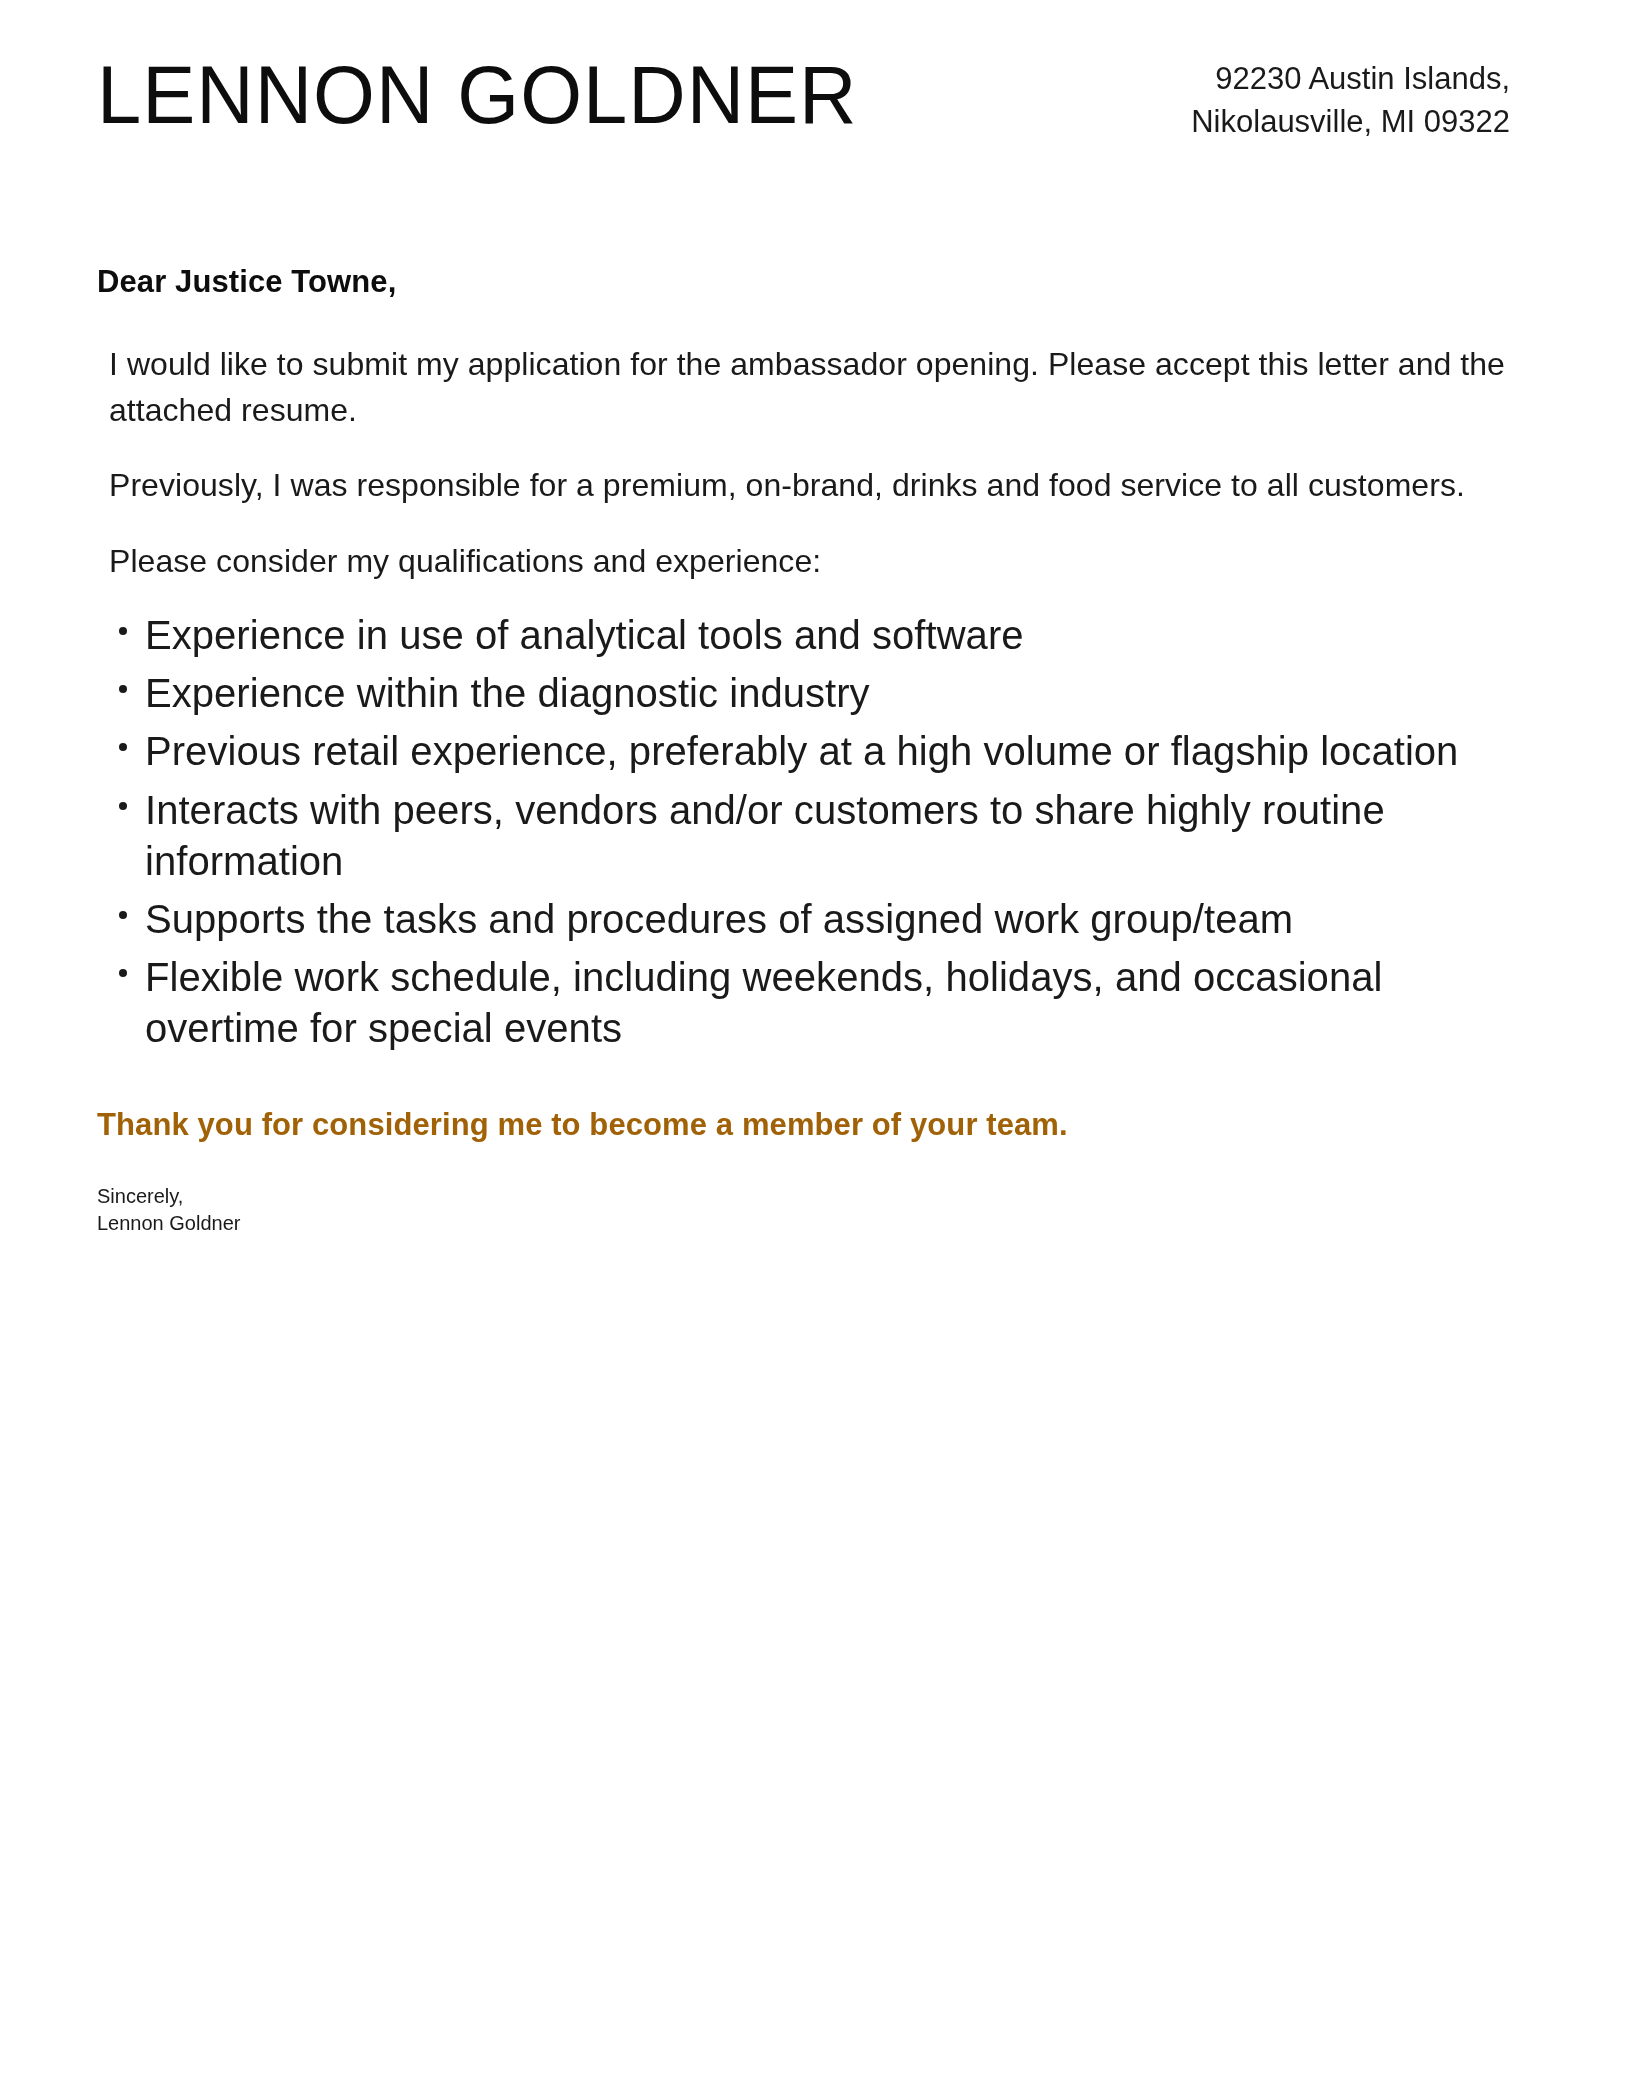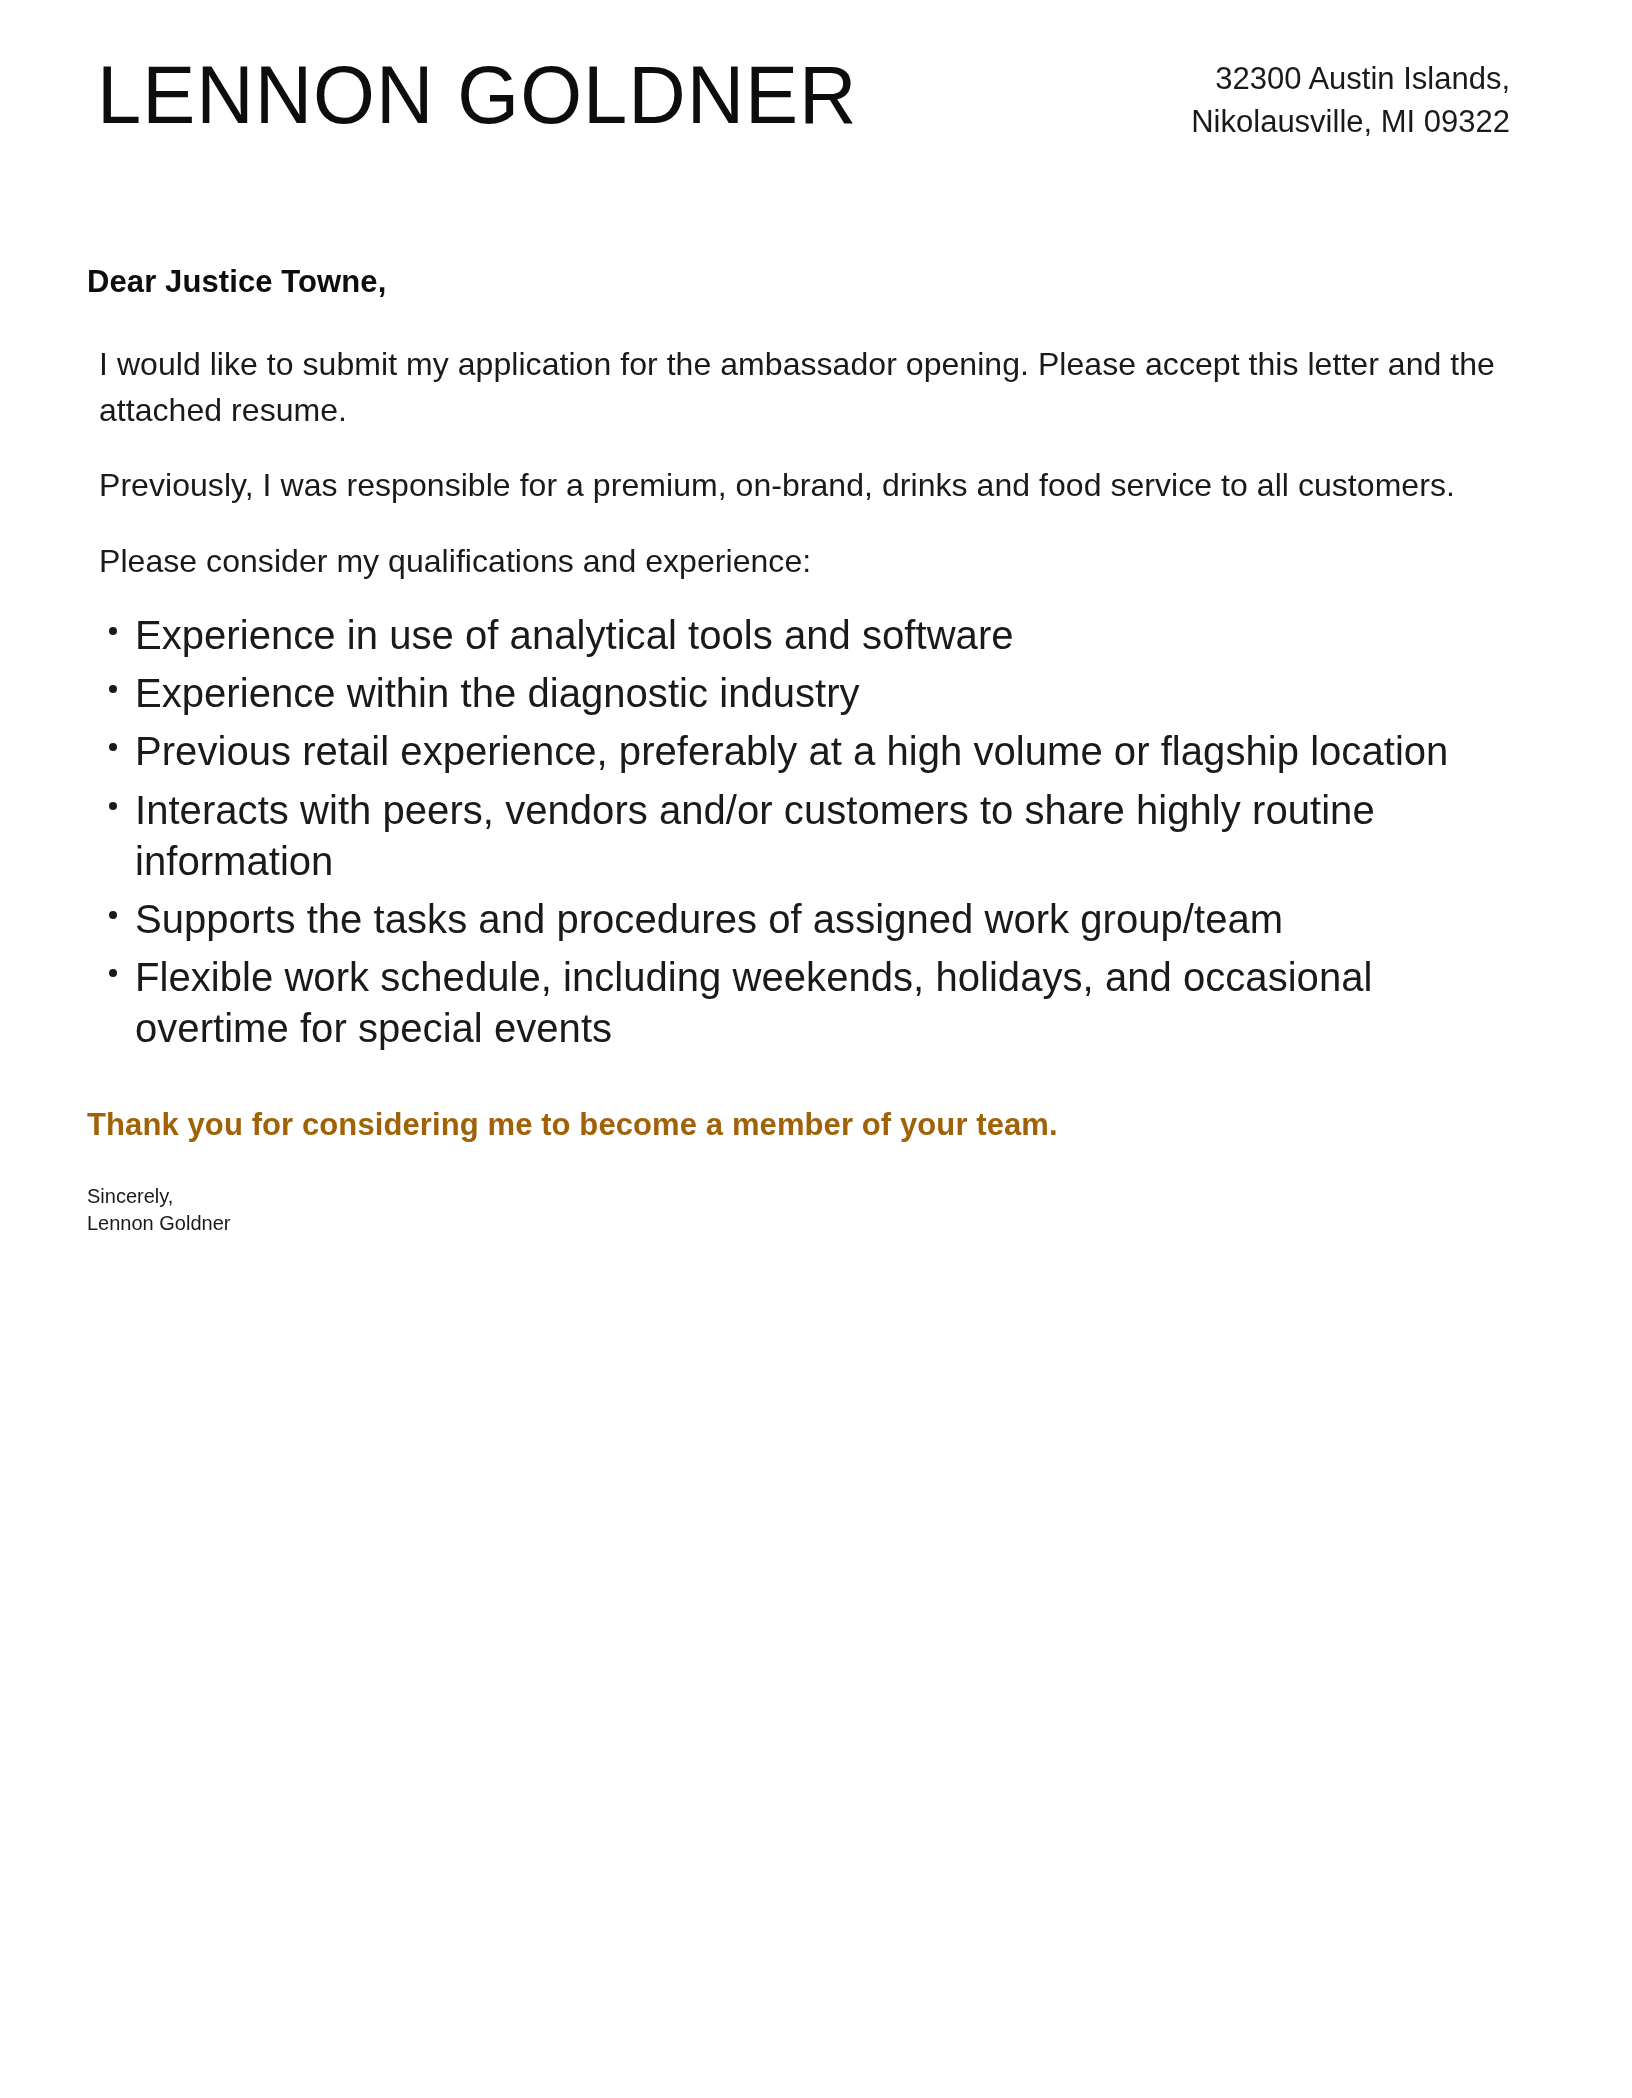--- a/index.html
+++ b/index.html
@@ -55,21 +55,21 @@
     font-weight: 400;
     color: #1a1a1a;
     padding-top: 6px;
     white-space: nowrap;
   }
   .address-block .addr-line { display: block; }
 
   
   .letter-body {
     position: absolute;
-    left: 87px;
+    left: 97px;
     top: 262px;
     width: 1413px;
   }
 
   .salutation {
     font-size: 31px;
     font-weight: 700;
     line-height: 1.3;
     margin: 0 0 40px 0;
     letter-spacing: 0.1px;
@@ -132,21 +132,21 @@
 </style>
 </head>
 <body>
 
 <div class="page">
 
   <div class="letter-header">
     <h1 class="name-title">LENNON GOLDNER</h1>
 
     <div class="address-block">
-      <span class="addr-line">32300 Austin Islands,</span>
+      <span class="addr-line">92230 Austin Islands,</span>
       <span class="addr-line">Nikolausville, MI 09322</span>
     </div>
   </div>
 
   <div class="letter-body">
 
     <p class="salutation">Dear Justice Towne,</p>
 
     <p class="para">I would like to submit my application for the ambassador opening. Please accept this letter and the attached resume.</p>
 

